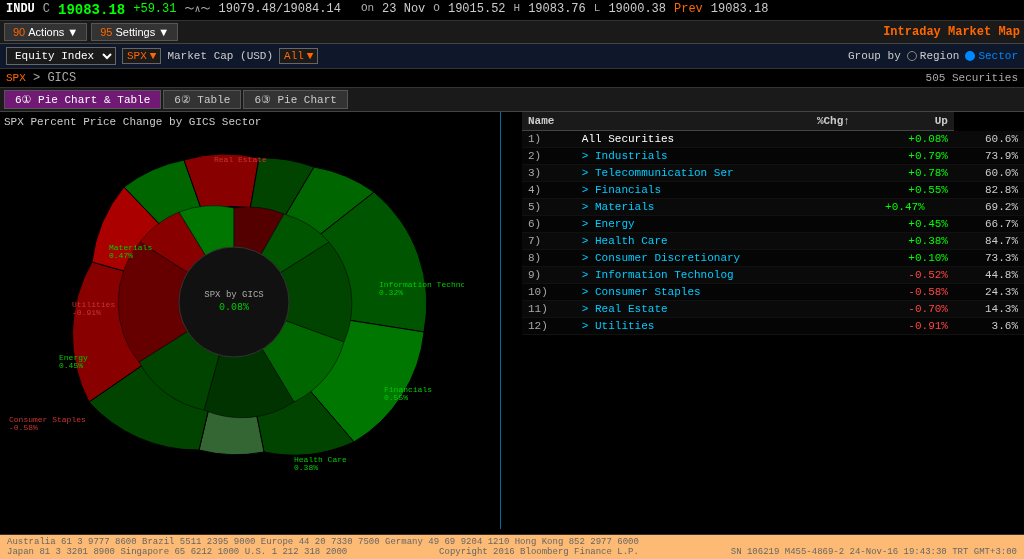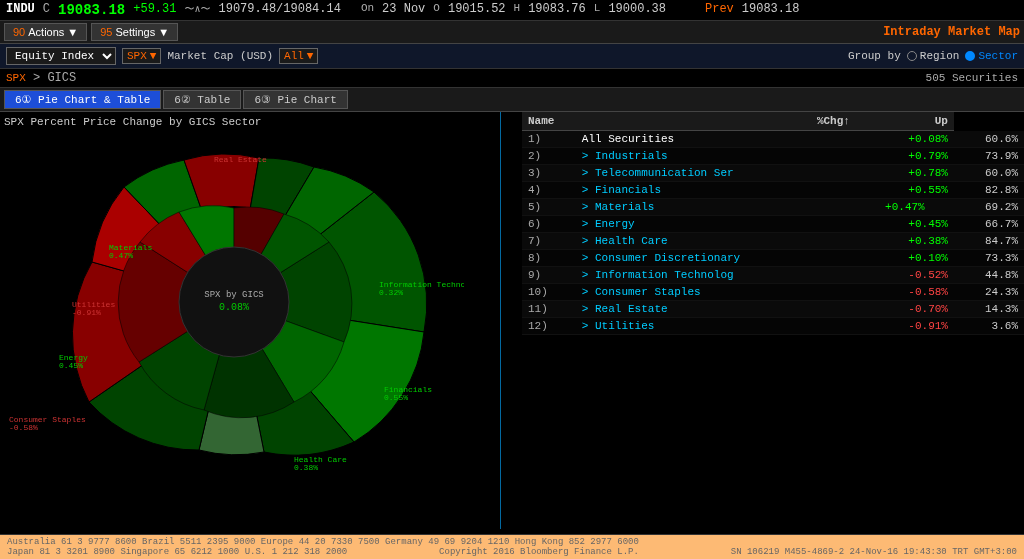--- a/index.html
+++ b/index.html
@@ -26,21 +26,21 @@
     .ticker-symbol { color: #fff; font-weight: bold; }
     .ticker-c { color: #aaa; }
     .ticker-price { color: #00ff00; font-weight: bold; font-size: 14px; }
     .ticker-change { color: #00ff00; }
     .ticker-sparkline { color: #aaa; font-size: 10px; }
     .ticker-range { color: #ccc; }
     .ticker-on { color: #aaa; font-size: 11px; }
     .ticker-date { color: #ccc; }
     .ticker-ohlp { color: #aaa; font-size: 11px; }
     .ticker-val { color: #ccc; }
-    .ticker-prev-label { color: #ff6600; margin-left: 31px; }
+    .ticker-prev-label { color: #ff6600; }
     .ticker-prev-val { color: #ccc; }
 
     
     .action-bar {
       background: #1a1a1a;
       display: flex;
       align-items: center;
       padding: 2px 4px;
       gap: 4px;
       border-bottom: 1px solid #444;
@@ -144,21 +144,21 @@
     }
     .tab {
       background: #333;
       color: #ccc;
       border: 1px solid #555;
       padding: 2px 10px;
       font-size: 11px;
       cursor: pointer;
     }
     .tab.active {
-      background: #1d4ed8;
+      background: #701a75;
       color: #fff;
     }
 
     
     .main-content {
       display: flex;
       height: calc(559px - 22px - 24px - 26px - 22px - 24px - 24px);
       background: #000;
     }
 

